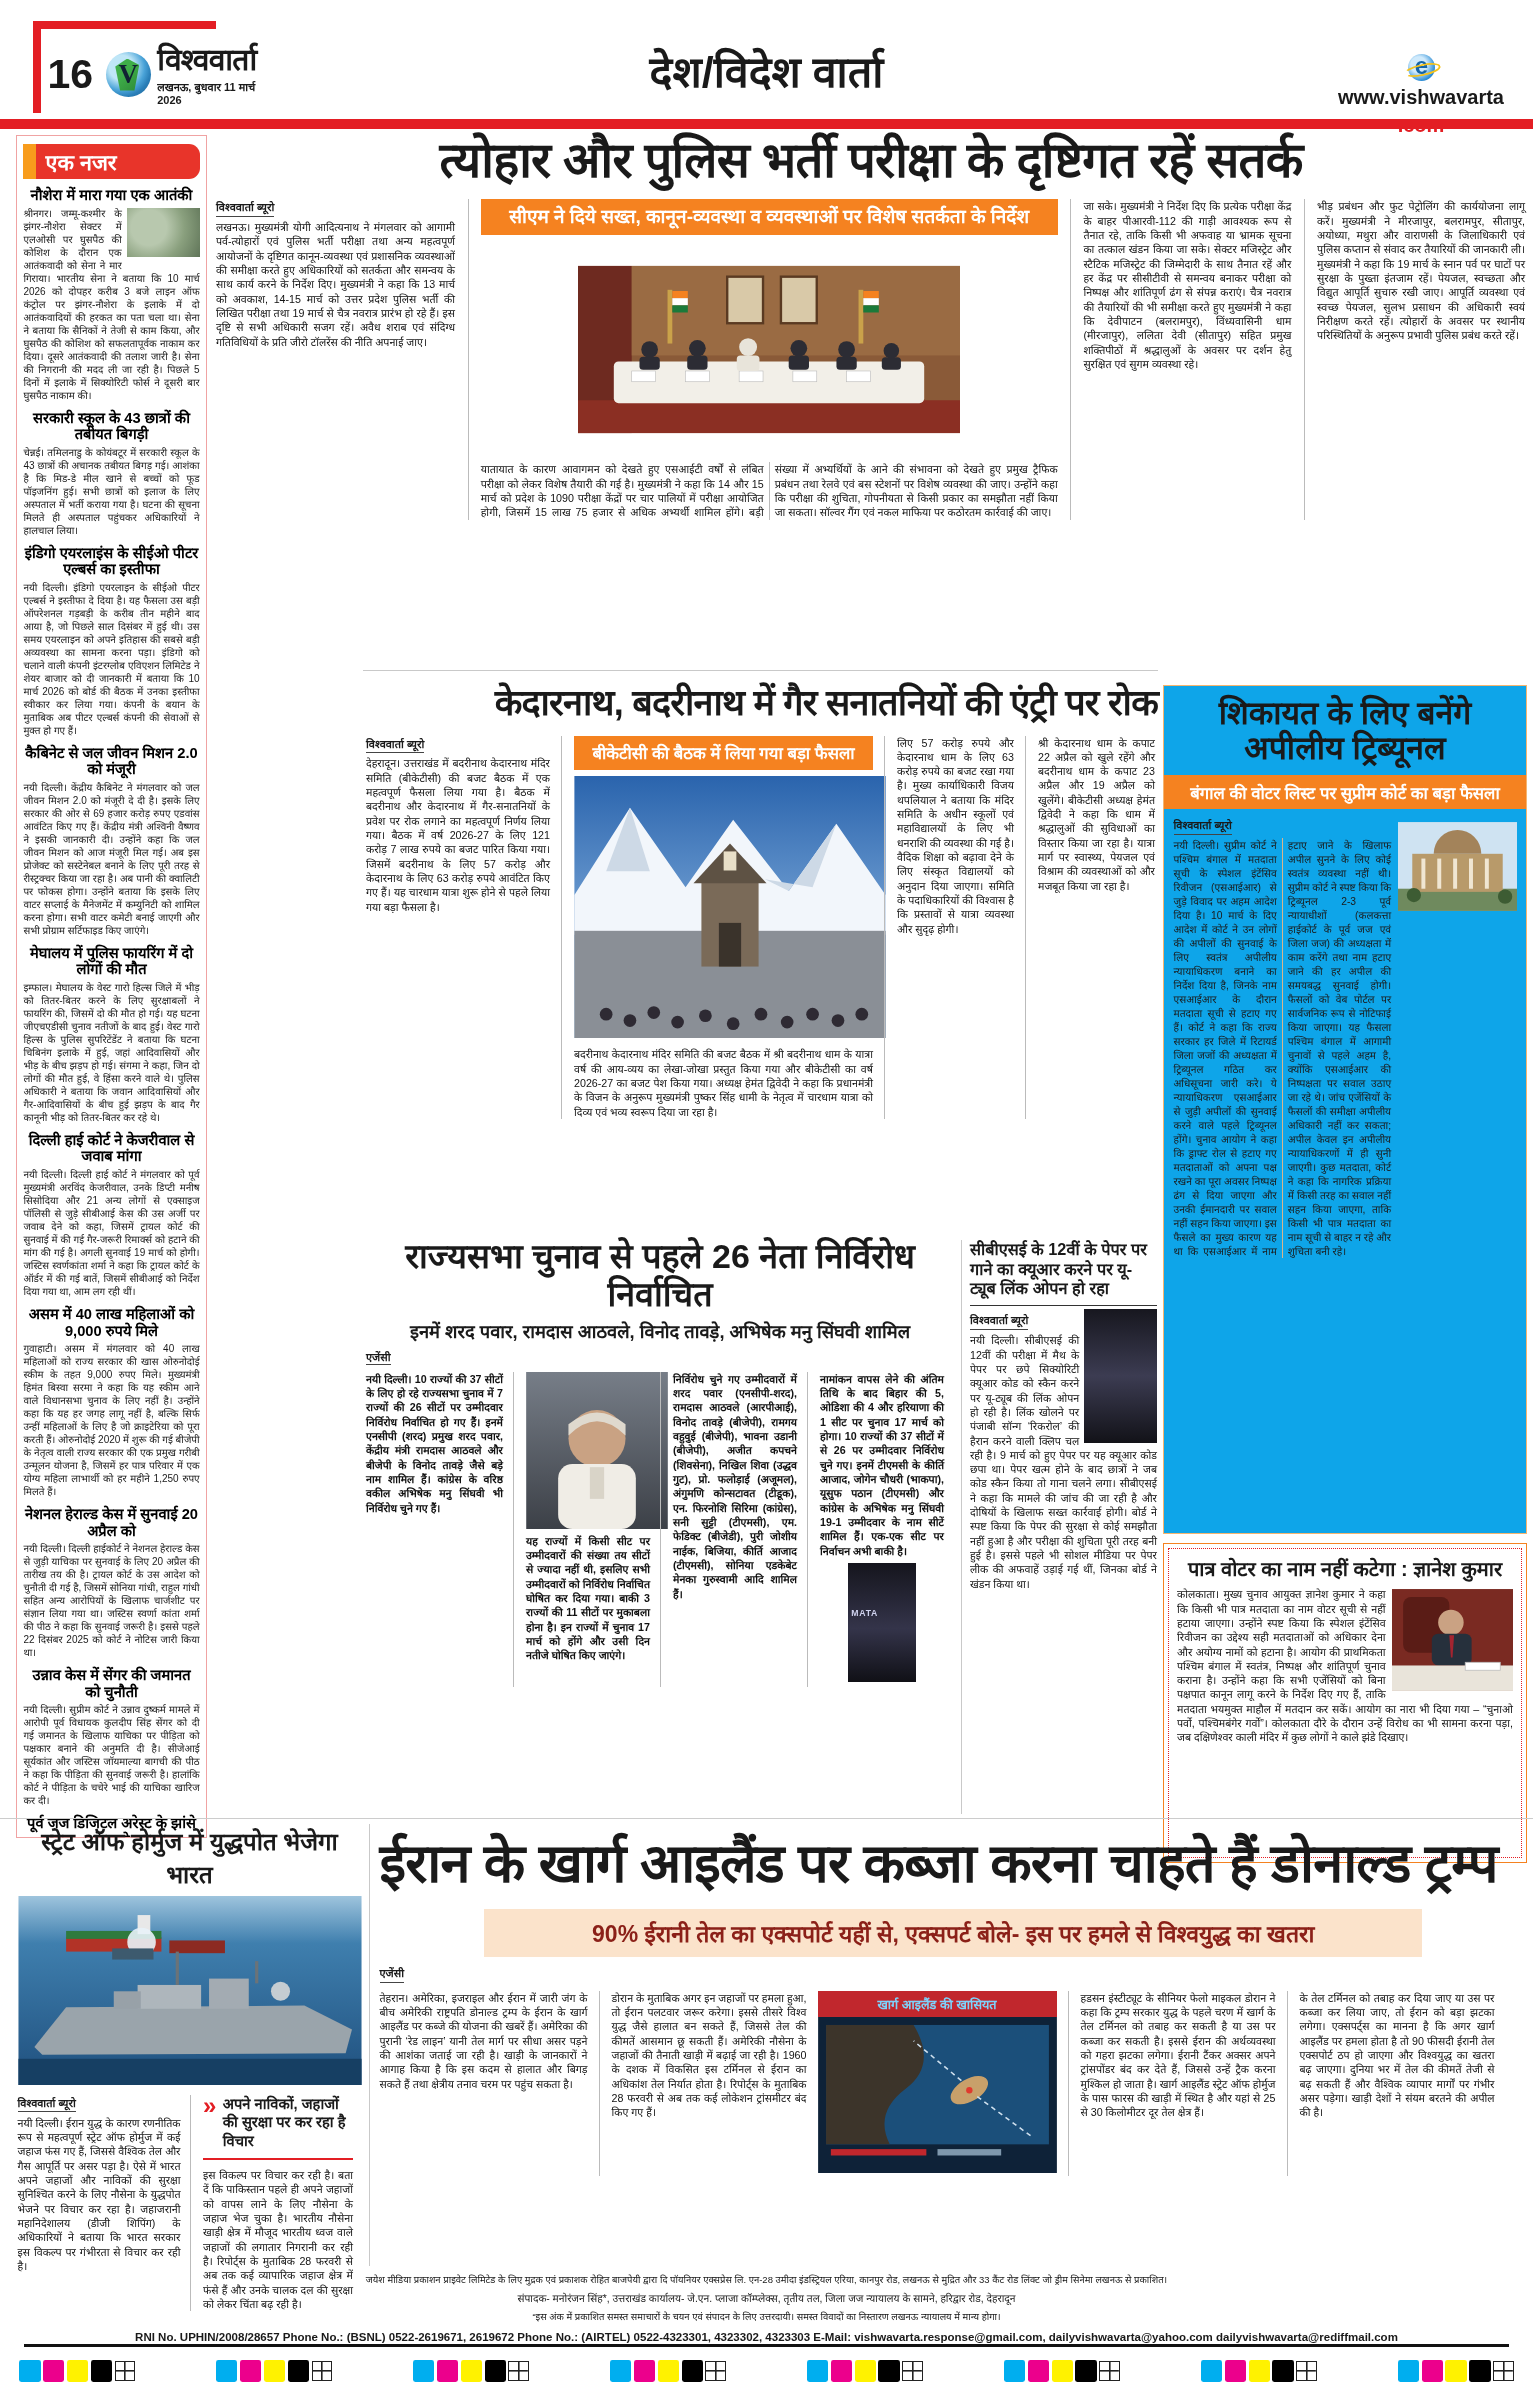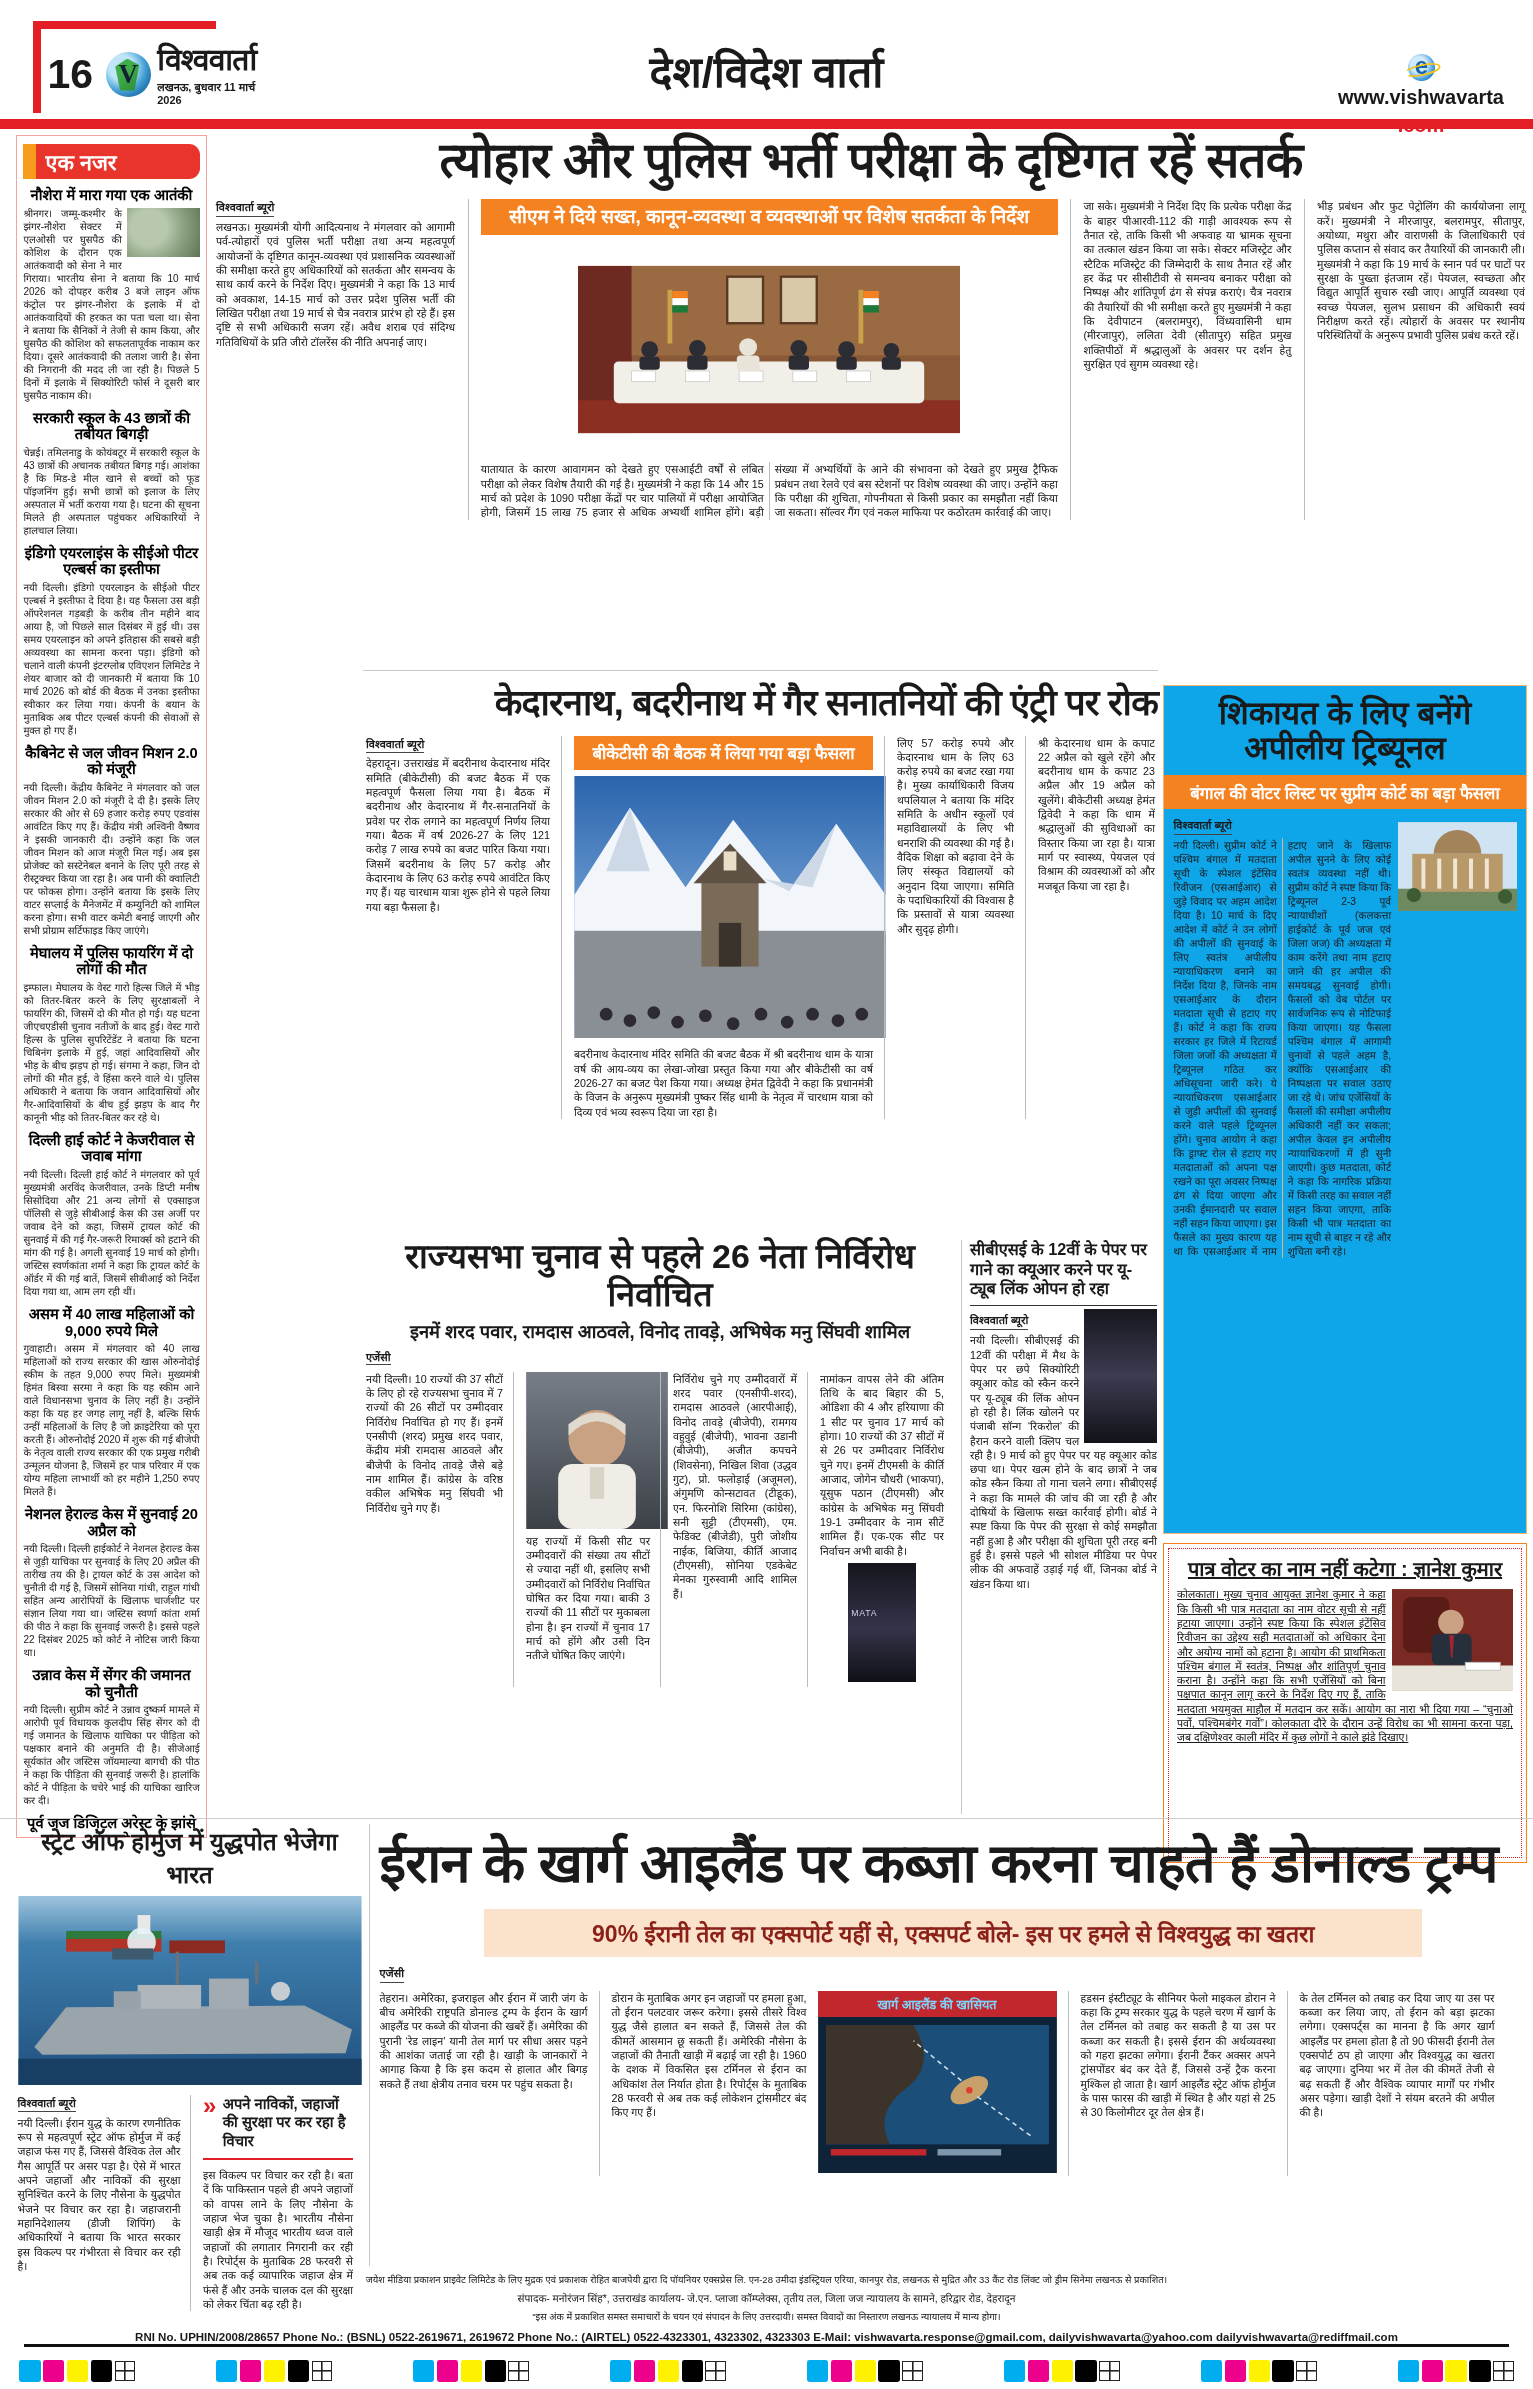--- a/index.html
+++ b/index.html
@@ -79,31 +79,31 @@
   .tribunal { left:1163px; top:685px; width:364px; height:849px;
     background:#0ea5e9; border:1.6px solid #f5b570; padding:9.5px 9.5px 6.4px 9.5px; overflow:hidden; }
   .trib-headline { font-size:32px; font-weight:bold; text-align:center; line-height:1.12; }
   .trib-strip { background:#f58220; color:#fff; font-weight:bold; font-size:16.7px; text-align:center;
     padding:5.6px 3.2px; margin:8px -9.5px 8px -9.5px; }
   .trib-cols { column-count:2; column-gap:11px; column-rule:0.8px solid #d8b48c; font-size:10.3px; }
   .sc-photo { float:right; width:119px; height:89px; margin:4.8px 0 4.8px 6.4px; }
 
   
   .voter-box { left:1163px; top:1543px; width:364px; height:320px;
-    border:1.6px solid #f58220; padding:4px; background:#fff;text-decoration:underline; }
+    border:1.6px solid #f58220; padding:4px; background:#fff; }
   .voter-inner { border:1.6px dotted #e31e24; height:100%; padding:6.4px 8px; overflow:hidden; }
   .voter-headline { font-size:20px; font-weight:bold; text-align:center; margin-bottom:4.8px; }
   .voter-photo { float:right; width:121px; height:102px; margin:1.6px 0 3.2px 6.4px; }
 
   
   .rs { left:366px; top:1237px; width:588px; height:577px; }
   .rs-headline { font-size:34px; font-weight:bold; text-align:center; line-height:1.12; }
   .rs-subhead { font-size:18.3px; font-weight:bold; text-align:center; margin-top:4.8px; }
   .rs-byline { font-weight:bold; font-size:11px; border-bottom:1.6px solid #444; display:inline-block; margin-top:6.4px; }
-  .rs-body { display:flex; gap:10px; margin-top:6.4px; }
+  .rs-body { display:flex; gap:10px; margin-top:6.4px;font-weight:bold; }
   .rs-col { width:137px; }
   .pawar-photo { width:142px; height:157px; display:block; margin-bottom:4.8px; }
   .rs-dark-img { width:68px; height:119px; background:linear-gradient(#15151d,#34344a 55%,#101016);
     margin:4.8px auto; position:relative; }
   .rs-dark-img::after { content:"MATA"; position:absolute; left:3.2px; top:45px; color:#cfd2ee; font-size:8.7px; letter-spacing:0.8px; }
 
   
   .cbse { left:961px; top:1240px; width:196px; height:574px; border-left:0.8px solid #c9c9c9; padding-left:8px; }
   .cbse-headline { font-size:16.3px; font-weight:bold; line-height:1.2;
     border-bottom:1.2px solid #333; padding-bottom:6.4px; }

